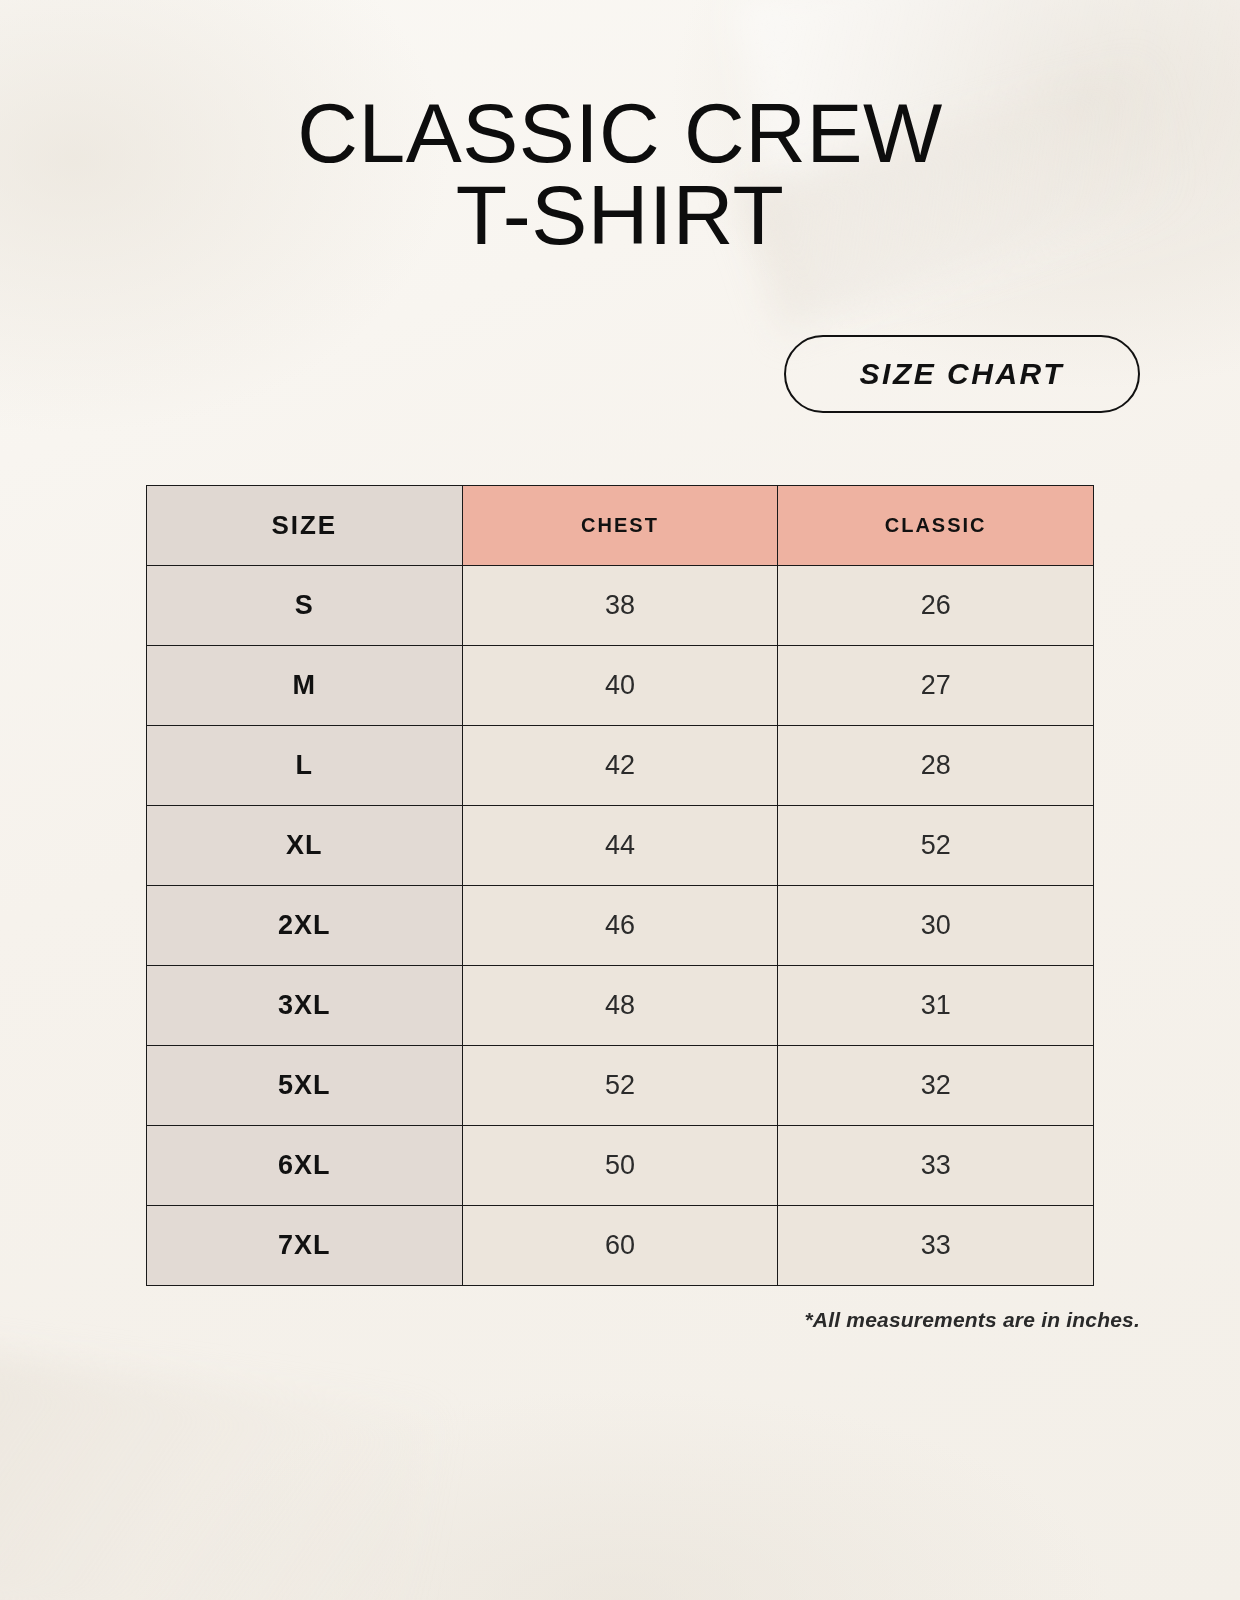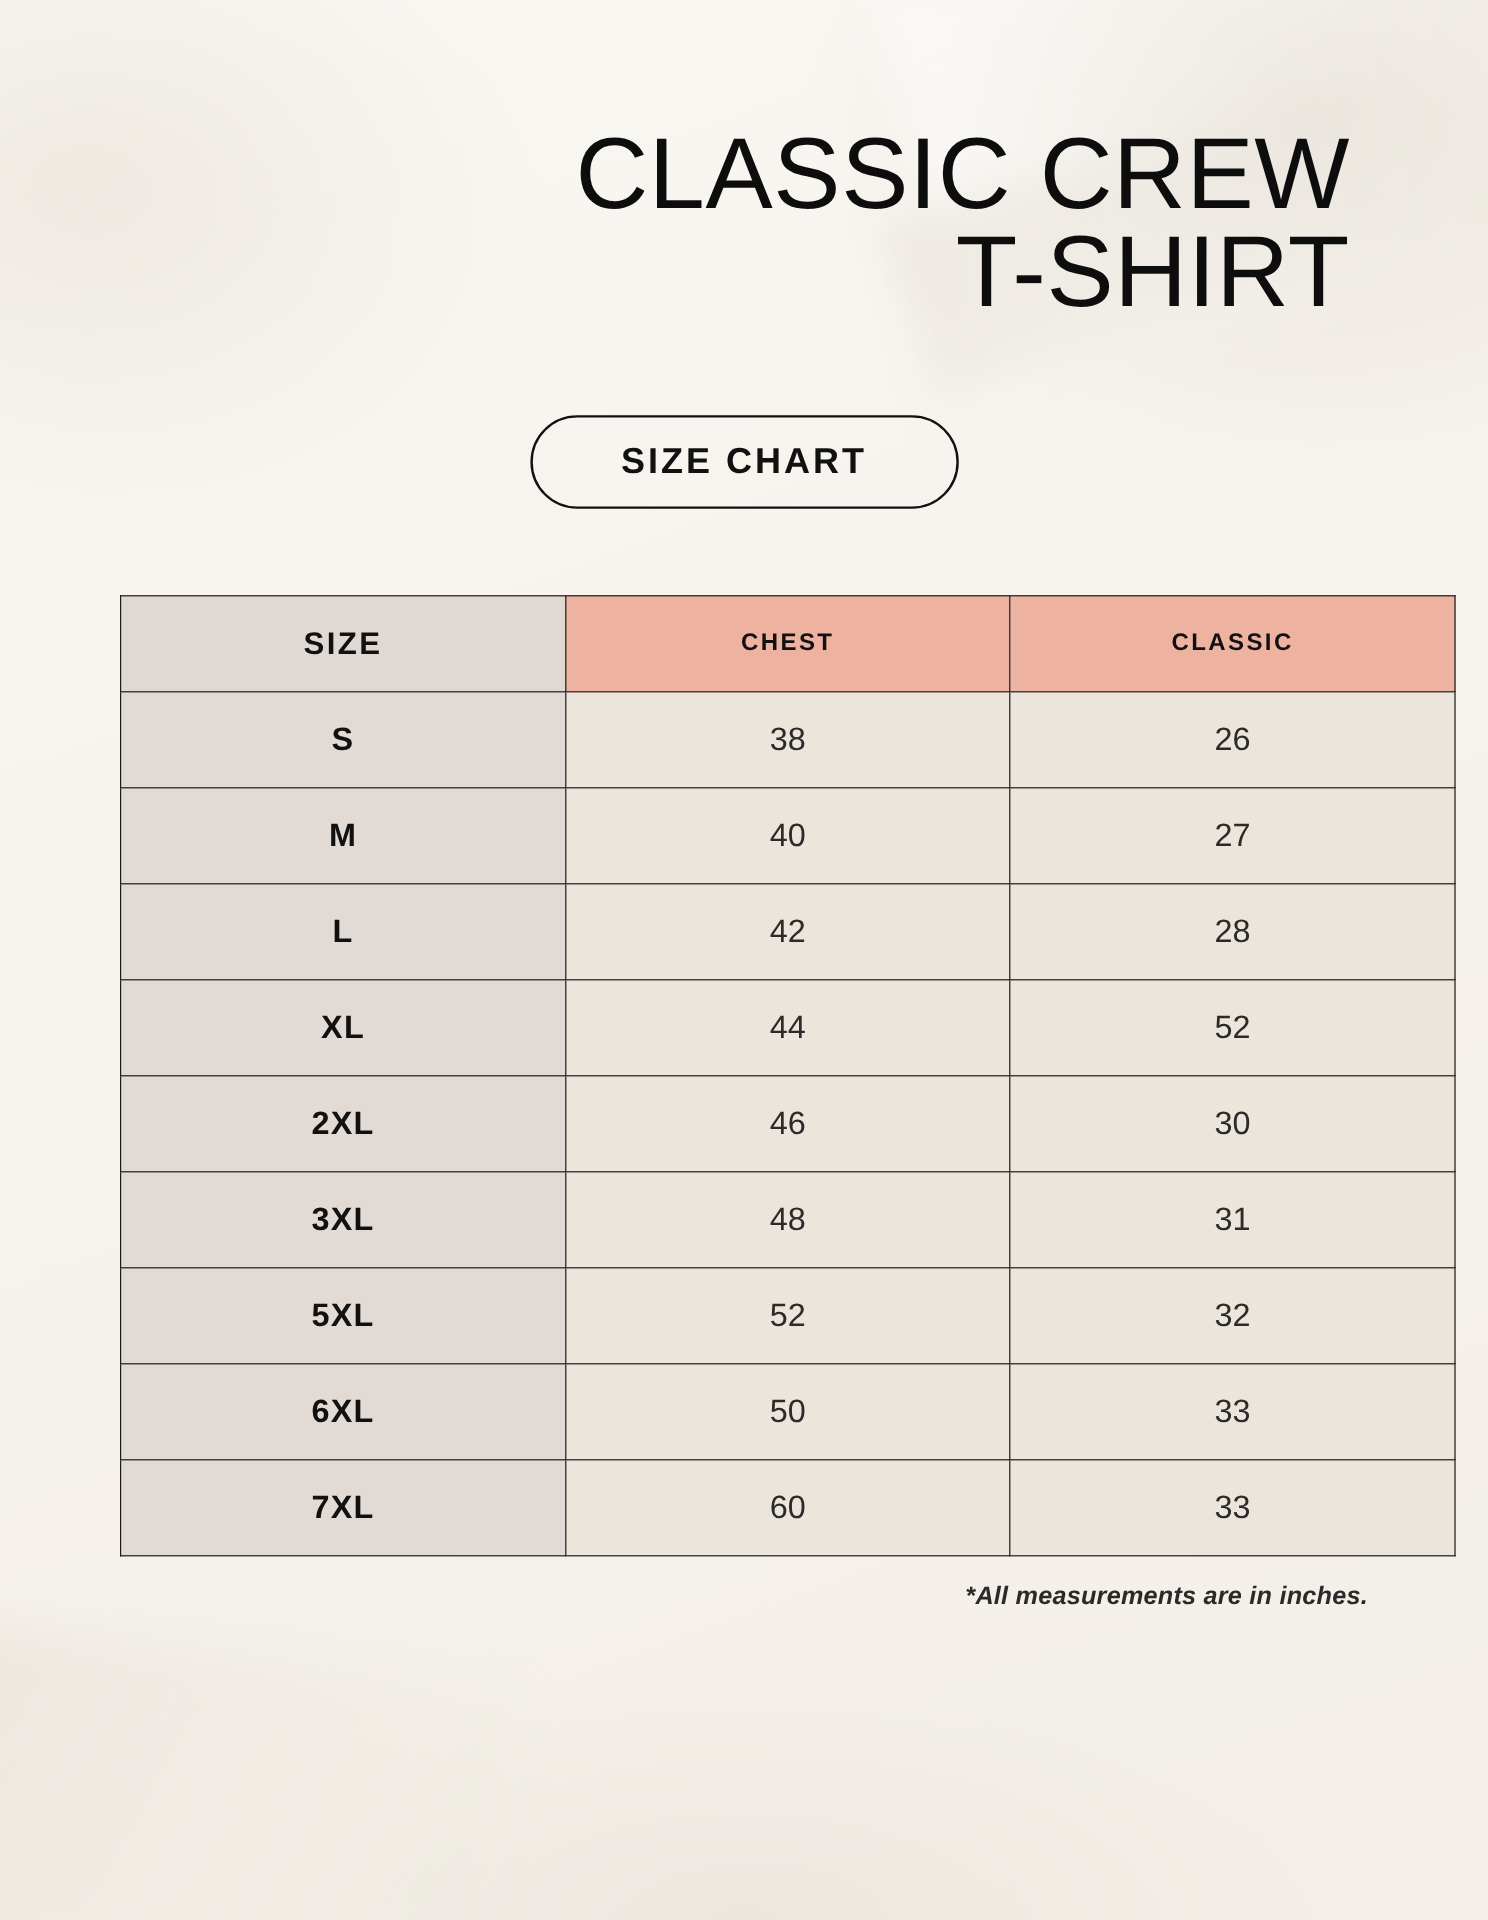--- a/index.html
+++ b/index.html
@@ -39,50 +39,51 @@
 
   .page {
     position: relative;
     width: 1240px;
     height: 1600px;
     box-sizing: border-box;
     padding: 0 100px;
   }
 
   .title {
-    margin: 15px;
+    margin: 4px;
     padding-top: 88px;
-    text-align: right;
+    text-align: center;
     font-size: 84px;
     line-height: 0.98;
     font-weight: 400;
     letter-spacing: 0.5px;
     color: #0d0d0d;
   }
   .title .line2 { display: block; }
 
   .pill-wrap {
     display: flex;
-    justify-content: center;
+    justify-content: flex-end;
     margin-top: 78px;
+    font-style: italic;
   }
   .pill {
     border: 2px solid #111;
     border-radius: 60px;
     padding: 20px 74px;
     font-size: 30px;
     font-weight: 700;
     letter-spacing: 2.5px;
     background: transparent;
     color: #111;
   }
 
   table.size-table {
     margin: 72px auto 0 auto;
-    width: 1113px;
+    width: 948px;
     border-collapse: collapse;
     table-layout: fixed;
   }
   table.size-table th,
   table.size-table td {
     border: 1.5px solid #1a1a1a;
     height: 77px;
     text-align: center;
     vertical-align: middle;
   }

